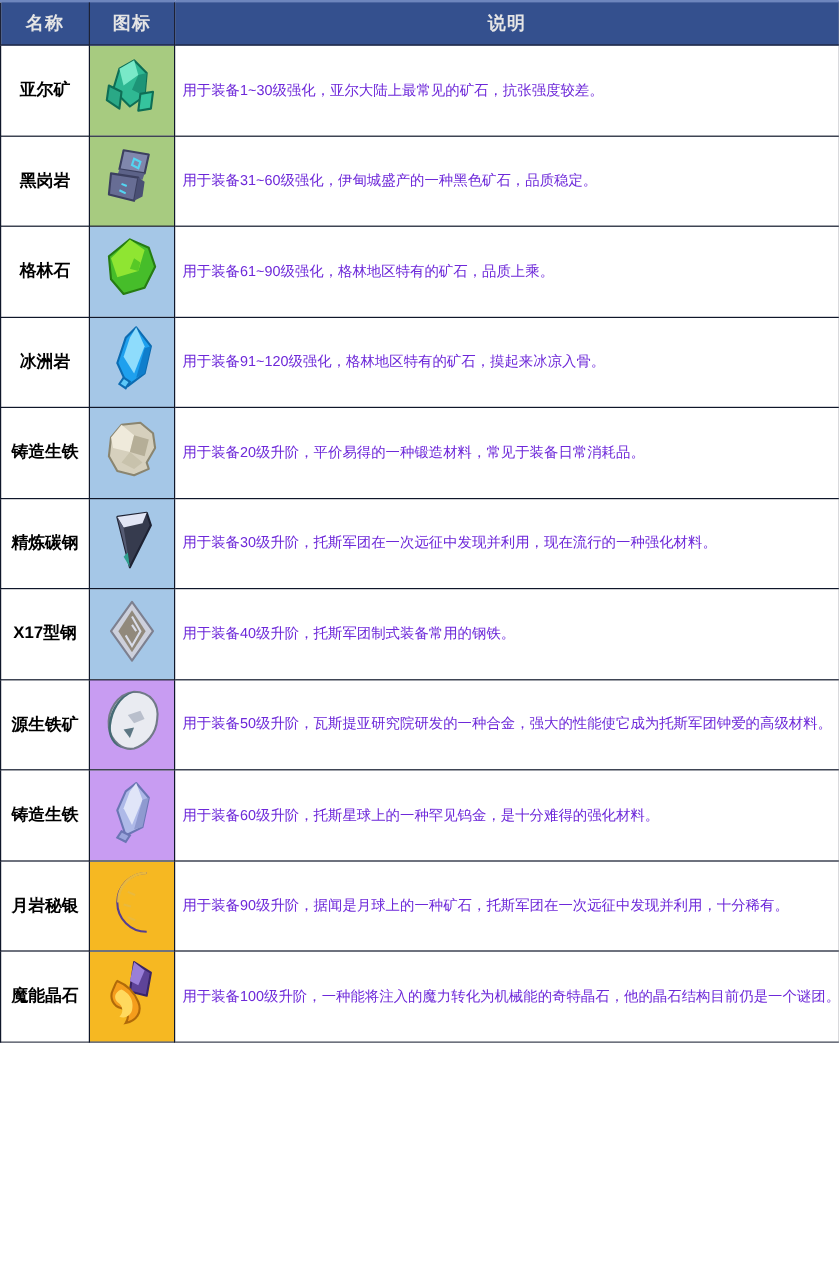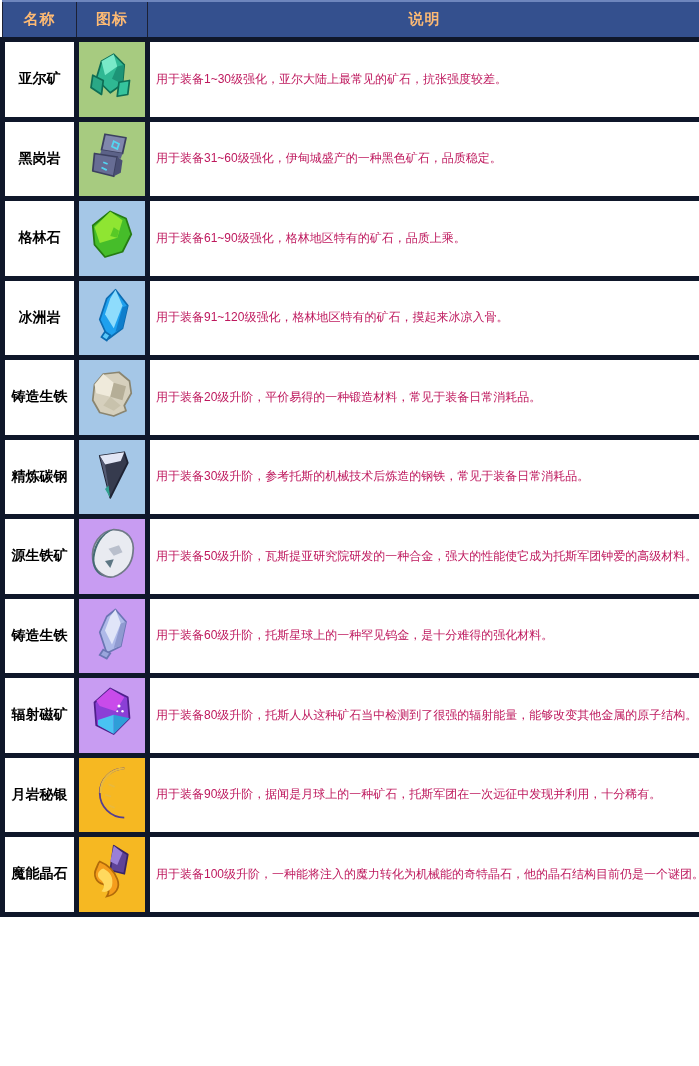--- a/index.html
+++ b/index.html
@@ -1,29 +1,29 @@
 <!DOCTYPE html>
 <html><head>
 <meta charset="utf-8">
 <style>
   html,body { margin:0; padding:0; background:#ffffff; }
   body { width:699px; font-family:"Liberation Sans","DejaVu Sans",sans-serif; }
   table { border-collapse:collapse; width:699px; table-layout:fixed; }
   th {
-    background:#34508e; color:#fdba74; font-size:15px; font-weight:bold;
+    background:#34508e; color:#e5e5e5; font-size:15px; font-weight:bold;
     height:33px; border:1px solid #1c2135; border-top:2px solid #6e86bd;
     letter-spacing:1px; text-align:center;
   }
-  td { border:5px solid #0f172a; height:72.5px; overflow:hidden; }
+  td { border:1px solid #0f172a; height:72.5px; overflow:hidden; }
   .cell-name { text-align:center; font-weight:bold; font-size:14px; color:#000; vertical-align:middle; }
   .cell-icon { text-align:center; vertical-align:middle; padding:0; }
   .cell-icon .icon { display:inline-block; line-height:0; }
   .cell-icon svg { display:block; }
   .cell-desc {
-    font-size:12px; color:#be185d; text-align:left; vertical-align:middle;
+    font-size:12px; color:#6d28d9; text-align:left; vertical-align:middle;
     padding:0 4px 0 6px; line-height:1.45; white-space:nowrap;
   }
 </style>
 </head>
 <body>
 
 <table>
   <colgroup>
     <col style="width:74px">
     <col style="width:71px">
@@ -90,54 +90,50 @@
         <td class="cell-desc">用于装备20级升阶，平价易得的一种锻造材料，常见于装备日常消耗品。</td>
       </tr>
       <tr>
         <td class="cell-name">精炼碳钢</td>
         <td class="cell-icon" style="background: rgb(165, 199, 231);"><span class="icon"><svg viewBox="0 0 64 64" width="56" height="60">
               <polygon points="18,10 46,6 50,18 30,58" fill="#363b4e" stroke="#1e2233" stroke-width="2" stroke-linejoin="round"></polygon>
               <polygon points="18,10 46,6 42,16 24,20" fill="#e2e6f5"></polygon>
               <polygon points="18,10 24,20 30,58" fill="#555b73"></polygon>
               <polygon points="30,58 28,44 24,48" fill="#2fa18f"></polygon>
             </svg></span></td>
-        <td class="cell-desc">用于装备30级升阶，参考托斯的机械技术后炼造的钢铁，常见于装备日常消耗品。</td>
+        <td class="cell-desc">用于装备30级升阶，托斯军团在一次远征中发现并利用，现在流行的一种强化材料。</td>
+      </tr>
+      <tr>
+        <td class="cell-name">X17型钢</td>
+        <td class="cell-icon" style="background: rgb(165, 199, 231);"><span class="icon"><svg viewBox="0 0 64 64" width="56" height="60">
+              <polygon points="32,4 52,32 32,60 12,32" fill="#cdd0dc" stroke="#7d8090" stroke-width="2" stroke-linejoin="round"></polygon>
+              <polygon points="32,12 45,32 32,52 19,32" fill="#91897c"></polygon>
+              <path d="M32 18 L40 32 L32 46 L26 36 M32 26 L36 32" stroke="#d9dce8" stroke-width="2" fill="none"></path>
+            </svg></span></td>
+        <td class="cell-desc">用于装备40级升阶，托斯军团制式装备常用的钢铁。</td>
       </tr>
       <tr>
         <td class="cell-name">源生铁矿</td>
         <td class="cell-icon" style="background: rgb(200, 156, 242);"><span class="icon"><svg viewBox="0 0 64 64" width="56" height="60">
               <path d="M34 4 C50 4 58 16 56 30 C55 44 46 54 34 58 C24 60 12 52 10 38 C8 22 18 6 34 4 Z" fill="#e9ebf1" stroke="#717a88" stroke-width="2"></path>
               <path d="M34 4 C20 10 14 22 12 36 C11 46 16 54 24 58 C14 56 8 46 10 34 C12 18 22 6 34 4 Z" fill="#456b74"></path>
               <path d="M28 26 L40 22 L44 30 L34 34 Z" fill="#b9bfcc"></path>
               <path d="M24 40 L34 38 L30 48 Z" fill="#5d7784"></path>
             </svg></span></td>
         <td class="cell-desc">用于装备50级升阶，瓦斯提亚研究院研发的一种合金，强大的性能使它成为托斯军团钟爱的高级材料。</td>
       </tr>
       <tr>
         <td class="cell-name">铸造生铁</td>
         <td class="cell-icon" style="background: rgb(200, 156, 242);"><span class="icon"><svg viewBox="0 0 64 64" width="56" height="60">
               <polygon points="36,4 48,18 42,46 26,54 18,30 26,12" fill="#aeb9e8" stroke="#6b76b4" stroke-width="2" stroke-linejoin="round"></polygon>
               <polygon points="36,4 42,20 32,44 24,28 30,12" fill="#e0e5f8"></polygon>
               <polygon points="42,20 48,18 42,46 34,48" fill="#8f9ad0"></polygon>
               <polygon points="22,50 30,54 26,60 18,56" fill="#9aa5dc" stroke="#6b76b4" stroke-width="2"></polygon>
             </svg></span></td>
         <td class="cell-desc">用于装备60级升阶，托斯星球上的一种罕见钨金，是十分难得的强化材料。</td>
-      </tr>
-      <tr>
-        <td class="cell-name">辐射磁矿</td>
-        <td class="cell-icon" style="background: rgb(200, 156, 242);"><span class="icon"><svg viewBox="0 0 64 64" width="56" height="60">
-              <polygon points="30,4 50,14 52,38 34,56 14,46 12,20" fill="#8b3fd6" stroke="#4e1f8a" stroke-width="2" stroke-linejoin="round"></polygon>
-              <polygon points="30,4 46,14 36,30 18,24 14,18" fill="#c94bea"></polygon>
-              <polygon points="16,40 34,34 34,56 16,46" fill="#49c3f2"></polygon>
-              <polygon points="34,34 52,38 34,56" fill="#2e9ed8"></polygon>
-              <circle cx="40" cy="24" r="1.8" fill="#ffffff"></circle>
-              <circle cx="44" cy="30" r="1.4" fill="#ffffff"></circle>
-              <circle cx="38" cy="30" r="1.2" fill="#ffffff"></circle>
-            </svg></span></td>
-        <td class="cell-desc">用于装备80级升阶，托斯人从这种矿石当中检测到了很强的辐射能量，能够改变其他金属的原子结构。</td>
       </tr>
       <tr>
         <td class="cell-name">月岩秘银</td>
         <td class="cell-icon" style="background: rgb(246, 184, 34);"><span class="icon"><svg viewBox="0 0 64 64" width="56" height="60">
               <path d="M46 4 A27 27 0 1 0 46 60 A22 22 0 1 1 46 4 Z" fill="#8667c4" stroke="#553e92" stroke-width="2"></path>
               <path d="M46 4 A27 27 0 0 0 19 32" fill="none" stroke="#e9b93e" stroke-width="2.5"></path>
               <path d="M28 22 l7 3 M24 34 l7 2 M28 46 l7 3" stroke="#e9b93e" stroke-width="2" fill="none"></path>
             </svg></span></td>
         <td class="cell-desc">用于装备90级升阶，据闻是月球上的一种矿石，托斯军团在一次远征中发现并利用，十分稀有。</td>
       </tr>

